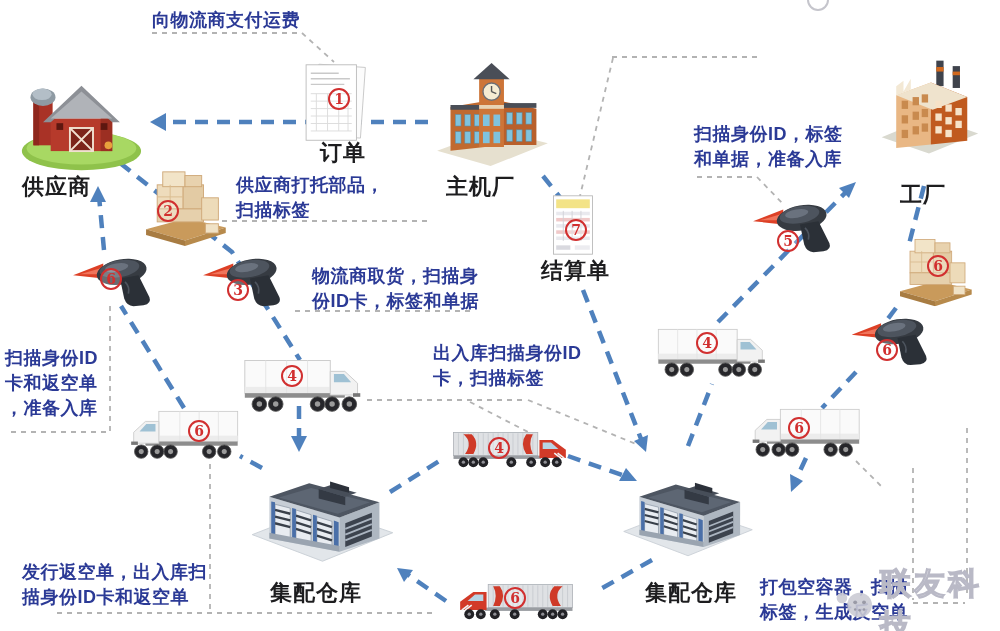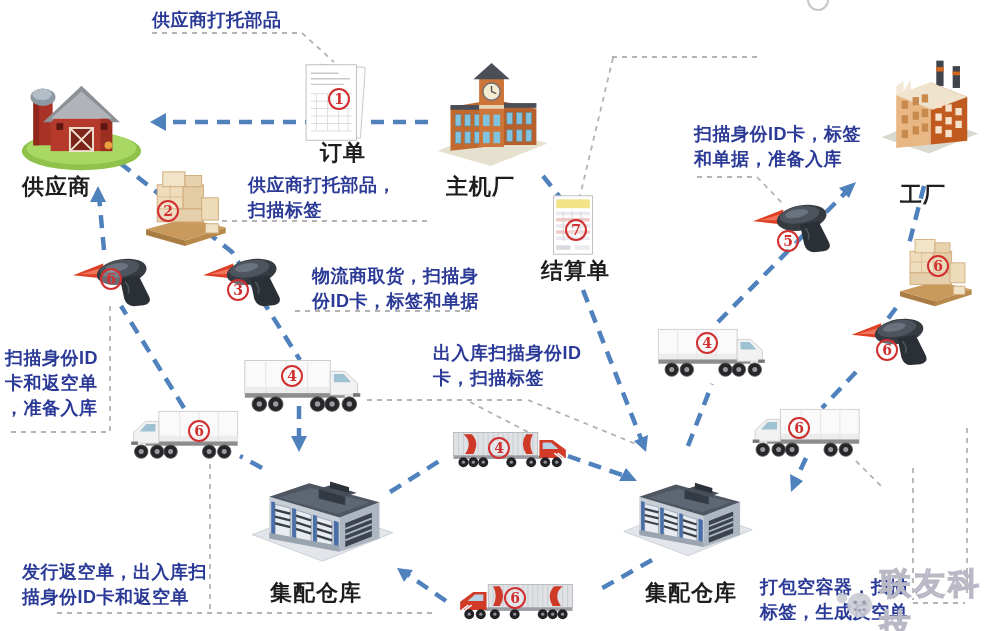--- a/index.html
+++ b/index.html
@@ -435,24 +435,24 @@
   </div>
 
   <div class="lbl" style="left:22px;top:172px">供应商</div>
   <div class="lbl" style="left:320px;top:138px">订单</div>
   <div class="lbl" style="left:446px;top:172px">主机厂</div>
   <div class="lbl" style="left:900px;top:180px">工厂</div>
   <div class="lbl" style="left:541px;top:256px">结算单</div>
   <div class="lbl" style="left:270px;top:578px">集配仓库</div>
   <div class="lbl" style="left:645px;top:578px">集配仓库</div>
 
-  <div class="ann" style="left:152px;top:8px">供应商打托部品</div>
-  <div class="ann" style="left:248px;top:173px">供应商打托部品，
+  <div class="ann" style="left:152px;top:8px">向物流商支付运费</div>
+  <div class="ann" style="left:236px;top:173px">供应商打托部品，
 扫描标签</div>
-  <div class="ann" style="left:694px;top:122px">扫描身份ID卡，标签
+  <div class="ann" style="left:694px;top:122px">扫描身份ID，标签
 和单据，准备入库</div>
   <div class="ann" style="left:312px;top:264px">物流商取货，扫描身
 份ID卡，标签和单据</div>
   <div class="ann" style="left:433px;top:341px">出入库扫描身份ID
 卡，扫描标签</div>
   <div class="ann" style="left:5px;top:346px">扫描身份ID
 卡和返空单
 ，准备入库</div>
   <div class="ann" style="left:22px;top:560px">发行返空单，出入库扫
 描身份ID卡和返空单</div>

